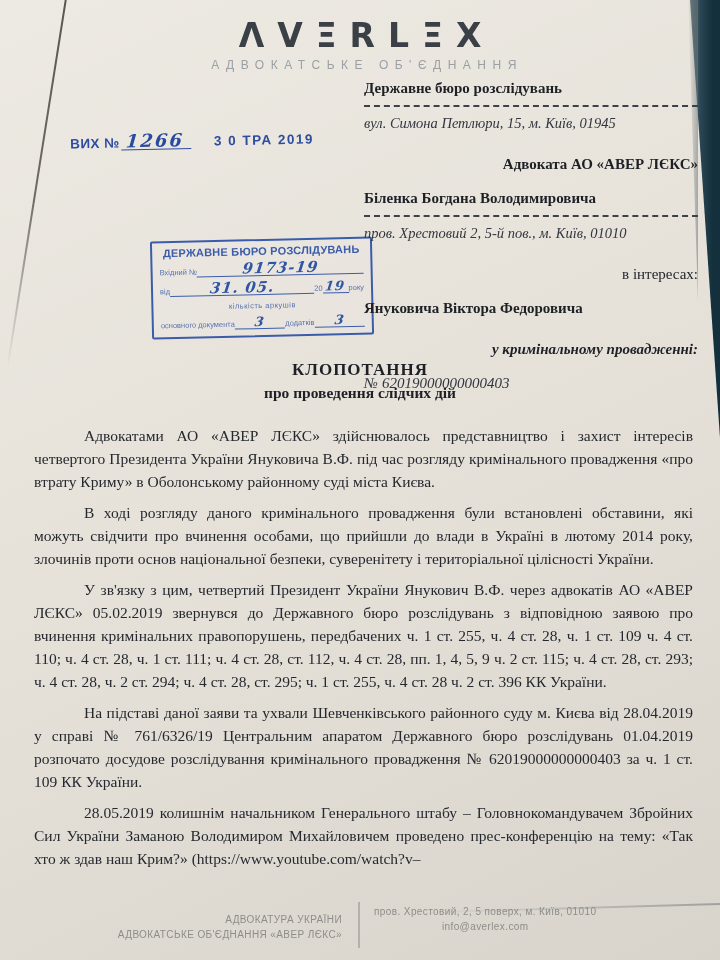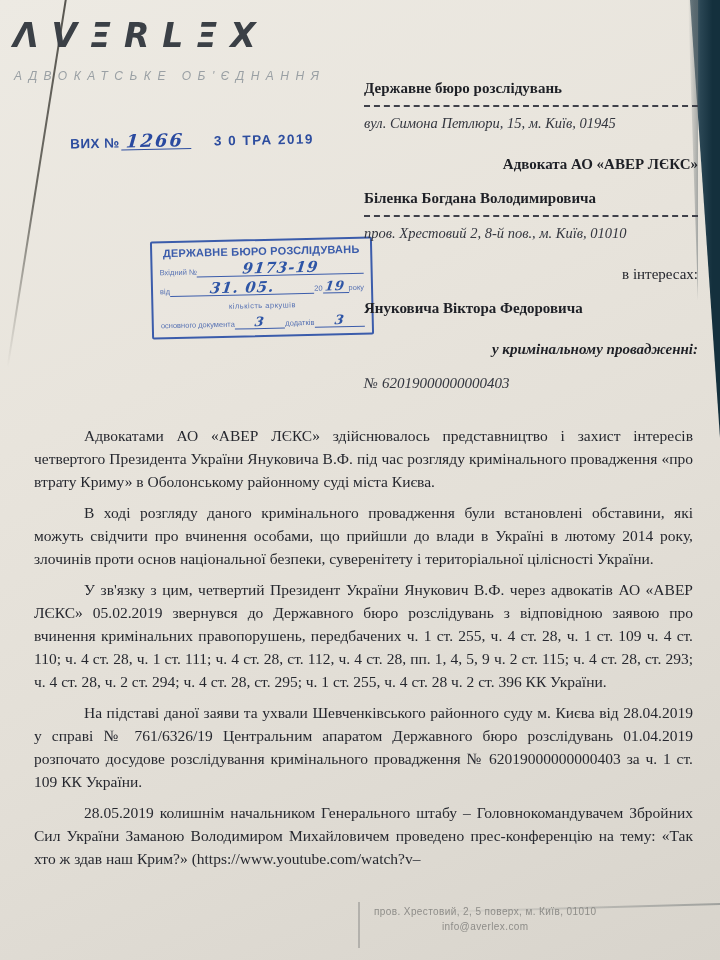--- a/index.html
+++ b/index.html
@@ -25,27 +25,27 @@
     transform:rotate(9deg);transform-origin:top center;
     background:linear-gradient(#57554f 0%,#6d6b64 55%,rgba(109,107,100,0) 100%);
   }
   .crease2{
     position:absolute;bottom:52px;right:-6px;width:300px;height:1.5px;
     transform:rotate(-1.6deg);
     background:linear-gradient(to right,rgba(70,80,84,0),rgba(70,80,84,.4));
   }
 
   
-  .logo-wrap{position:absolute;top:16px;left:0;width:100%;font-style:italic;}
+  .logo-wrap{position:absolute;top:16px;left:0;width:100%;text-align:center;}
   .logo-text{
     font-family:"DejaVu Sans",sans-serif;font-weight:bold;font-size:33px;
     letter-spacing:13px;color:#3b4046;padding-left:13px;
   }
   .logo-sub{
-    margin-top:14px;font-family:"Liberation Sans",sans-serif;font-size:12px;
+    margin-top:3px;font-family:"Liberation Sans",sans-serif;font-size:12px;
     letter-spacing:6.5px;color:#9aa0a4;padding-left:14px;
   }
 
   
   .addr{position:absolute;left:364px;top:78px;width:334px;font-size:15px;line-height:20px;}
   .addr .b{font-weight:bold;color:#1e2026;}
   .addr .i{font-style:italic;font-size:14.5px;color:#33363f;}
   .addr .bi{font-weight:bold;font-style:italic;color:#1e2026;}
   .dash{height:0;border-bottom:2px dashed #3f414a;margin:7px 0 6px 0;}
   .mt20{margin-top:21px;text-align:right;} .mt2{margin-top:14px;}
@@ -146,37 +146,45 @@
     </div>
   </div>
 
   <div class="addr">
     <div class="b">Державне бюро розслідувань</div>
     <div class="dash"></div>
     <div class="i">вул. Симона Петлюри, 15, м. Київ, 01945</div>
     <div class="b mt20">Адвоката АО «АВЕР ЛЄКС»</div>
     <div class="b mt2">Біленка Богдана Володимировича</div>
     <div class="dash"></div>
-    <div class="i">пров. Хрестовий 2, 8-й пов., м. Київ, 01010</div>
+    <div class="i">пров. Хрестовий 2, 5-й пов., м. Київ, 01010</div>
     <div class="mt20">в інтересах:</div>
     <div class="b mt2">Януковича Віктора Федоровича</div>
     <div class="bi mt20">у кримінальному провадженні:</div>
     <div class="i mt2" style="font-size:15px;">№ 62019000000000403</div>
   </div>
 
+  <div class="doc-title">
+    <div class="t1">КЛОПОТАННЯ</div>
+    <div class="t2">про проведення слідчих дій</div>
+  </div>
 
   <div class="body-text">
     <p>Адвокатами АО «АВЕР ЛЄКС» здійснювалось представництво і захист інтересів четвертого Президента України Януковича В.Ф. під час розгляду кримінального провадження «про втрату Криму» в Оболонському районному суді міста Києва.</p>
     <p>В ході розгляду даного кримінального провадження були встановлені обставини, які можуть свідчити про вчинення особами, що прийшли до влади в Україні в лютому 2014 року, злочинів проти основ національної безпеки, суверенітету і територіальної цілісності України.</p>
     <p>У зв'язку з цим, четвертий Президент України Янукович В.Ф. через адвокатів АО «АВЕР ЛЄКС» 05.02.2019 звернувся до Державного бюро розслідувань з відповідною заявою про вчинення кримінальних правопорушень, передбачених ч. 1 ст. 255, ч. 4 ст. 28, ч. 1 ст. 109 ч. 4 ст. 110; ч. 4 ст. 28, ч. 1 ст. 111; ч. 4 ст. 28, ст. 112, ч. 4 ст. 28, пп. 1, 4, 5, 9 ч. 2 ст. 115; ч. 4 ст. 28, ст. 293; ч. 4 ст. 28, ч. 2 ст. 294; ч. 4 ст. 28, ст. 295; ч. 1 ст. 255, ч. 4 ст. 28 ч. 2 ст. 396 КК України.</p>
     <p>На підставі даної заяви та ухвали Шевченківського районного суду м. Києва від 28.04.2019 у справі № 761/6326/19 Центральним апаратом Державного бюро розслідувань 01.04.2019 розпочато досудове розслідування кримінального провадження № 62019000000000403 за ч. 1 ст. 109 КК України.</p>
     <p><span>28.05.2019 колишнім начальником Генерального штабу – Головнокомандувачем Збройних Сил України Заманою Володимиром Михайловичем проведено прес-конференцію на тему: «Так хто ж здав наш Крим?» (</span><span class="url">https://www.youtube.com/watch?v–</span></p>
   </div>
 
   <div class="footer">
+    <div class="f-left">
+      <div>АДВОКАТУРА УКРАЇНИ</div>
+      <div>АДВОКАТСЬКЕ ОБ'ЄДНАННЯ «АВЕР ЛЄКС»</div>
+    </div>
     <div class="f-div"></div>
     <div class="f-right">
       <div>пров. Хрестовий, 2, 5 поверх, м. Київ, 01010</div>
       <div>info@averlex.com</div>
     </div>
   </div>
 
 </div>
 
 </body></html>

